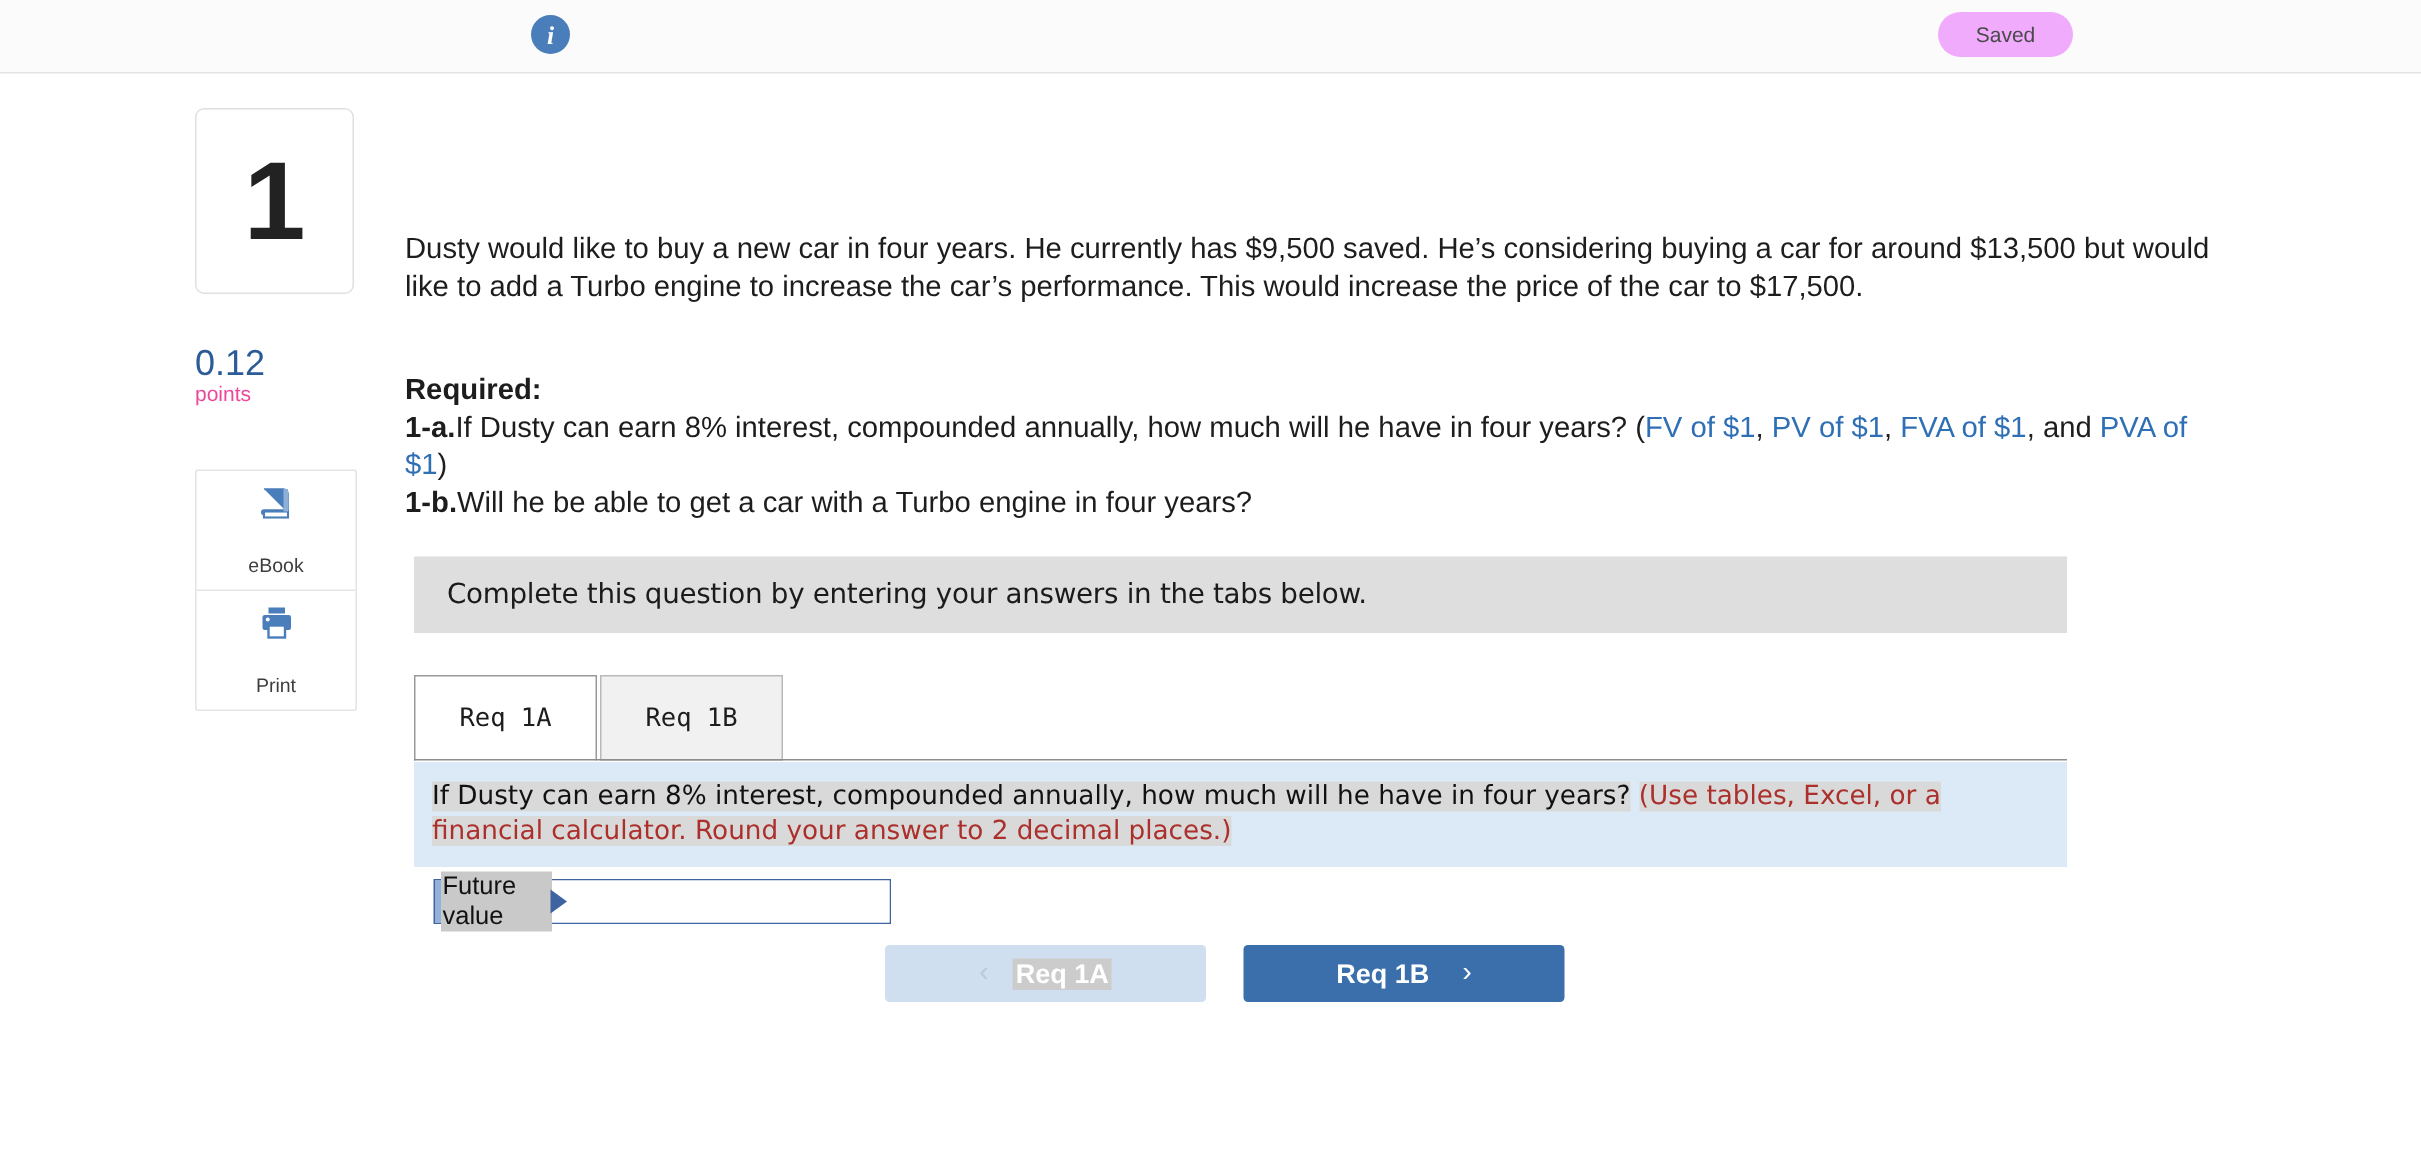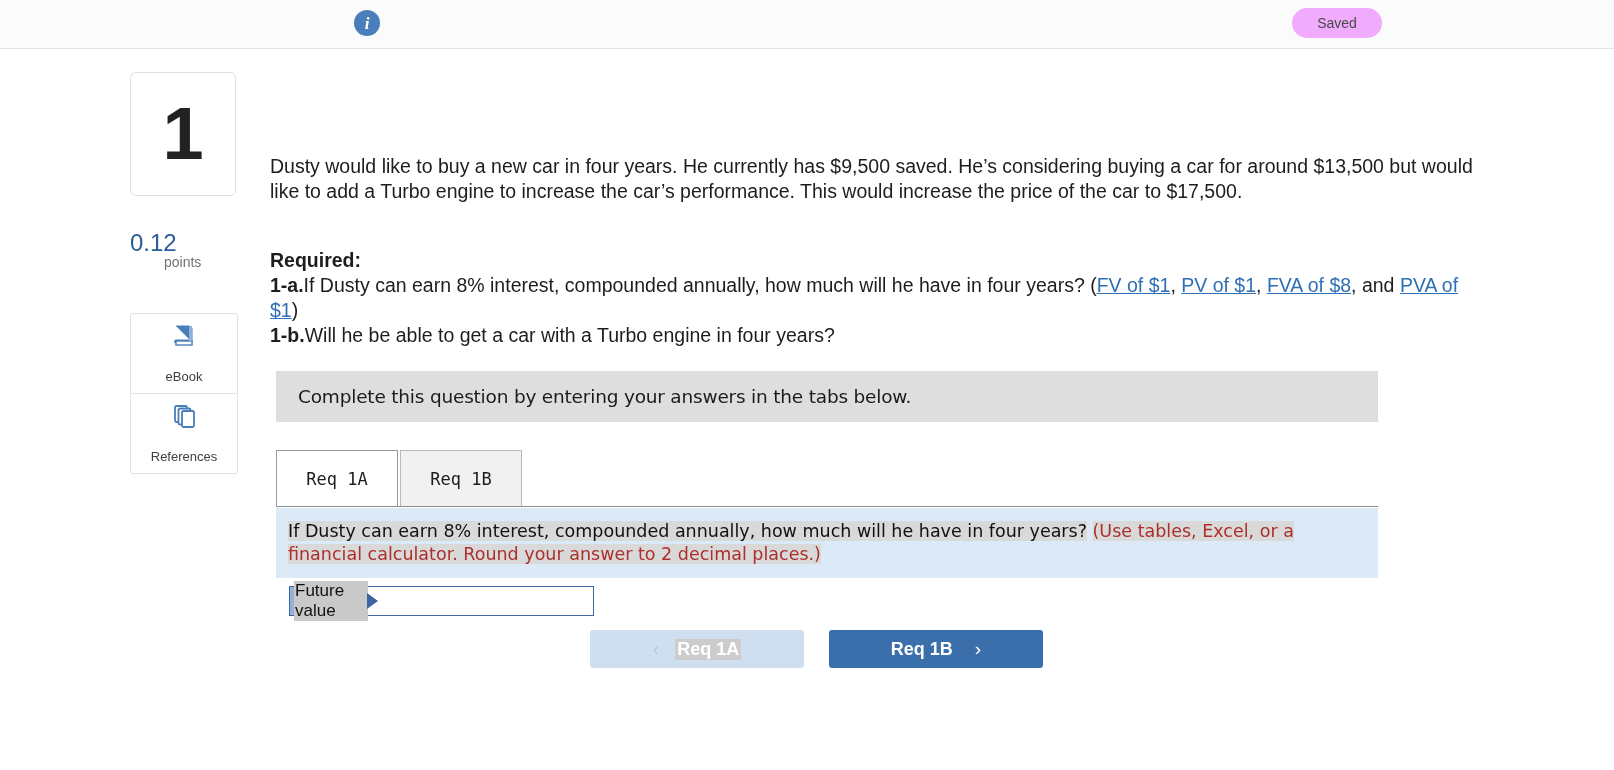--- a/index.html
+++ b/index.html
@@ -39,21 +39,21 @@
     display:flex;align-items:center;justify-content:center;
   }
   .qnum-box span{
     font-size:74px;font-weight:bold;color:#222;line-height:1;
     font-family:"Liberation Sans",sans-serif;
   }
   .points-val{
     position:absolute;left:130px;top:229px;font-size:24px;color:#2b5c97;
   }
   .points-lbl{
-    position:absolute;left:130px;top:254px;font-size:14px;color:#737373;margin-left:34px;
+    position:absolute;left:130px;top:254px;font-size:14px;color:#ec4899;
   }
 
   .tool-rail{
     position:absolute;left:130px;top:313px;width:106px;
     border:1px solid #e4e4e4;background:#fff;border-radius:2px;
   }
   .tool-item{
     height:79px;border-bottom:1px solid #e4e4e4;
     display:flex;flex-direction:column;align-items:center;justify-content:center;
     gap:20px;cursor:pointer;
@@ -65,21 +65,21 @@
   
   .stem{
     position:absolute;left:270px;top:154px;width:1210px;
     font-size:19.5px;line-height:25px;color:#1d1d1d;
   }
   .required{
     position:absolute;left:270px;top:248px;width:1210px;
     font-size:19.5px;line-height:25px;color:#1d1d1d;
   }
   .required b{font-weight:bold;}
-  .req-link{color:#2f6fb5;text-decoration:underline;cursor:pointer;}
+  .req-link{color:#2f6fb5;cursor:pointer;}
 
   
   .banner{
     position:absolute;left:276px;top:371px;width:1102px;height:51px;
     background:#dedede;display:flex;align-items:center;
   }
   .banner span{
     margin-left:22px;font-size:18.5px;font-weight:normal;color:#1b1b1b;
     font-family:"DejaVu Sans",sans-serif;letter-spacing:-.2px;
   }
@@ -182,38 +182,39 @@
     <span class="ico">
       <svg width="30" height="26" viewBox="0 0 30 26">
         <path d="M7 3 h13 a3 3 0 0 1 3 3 v14 h-16 a1.5 1.5 0 0 1 0-3 h14" fill="#4a7ebb" stroke="#4a7ebb" stroke-width="1"></path>
         <rect x="7" y="18" width="16" height="4" fill="#fff" stroke="#4a7ebb" stroke-width="1.4"></rect>
         <rect x="20" y="3" width="3" height="15" fill="#8fb0d6"></rect>
       </svg>
     </span>
     <span class="lbl">eBook</span>
   </div>
 
-
   <div class="tool-item">
     <span class="ico">
       <svg width="30" height="26" viewBox="0 0 30 26">
-        <rect x="6" y="3" width="12" height="16" rx="1.5" fill="#fff" stroke="#4a7ebb" stroke-width="1.8"></rect>
-        <rect x="9.5" y="5.5" width="12" height="16" rx="1.5" fill="#fff" stroke="#4a7ebb" stroke-width="1.8"></rect>
-        <rect x="13" y="8" width="12" height="16" rx="1.5" fill="#fff" stroke="#4a7ebb" stroke-width="1.8"></rect>
+        <rect x="10" y="2" width="11" height="4" fill="#4a7ebb"></rect>
+        <rect x="6" y="7" width="19" height="10" rx="1.5" fill="#4a7ebb"></rect>
+        <circle cx="9.5" cy="10" r="1.3" fill="#fff"></circle>
+        <rect x="10" y="14" width="11" height="8" fill="#fff" stroke="#4a7ebb" stroke-width="1.6"></rect>
       </svg>
     </span>
-    <span class="lbl">References</span>
+    <span class="lbl">Print</span>
   </div>
+
 </div>
 
 <div class="stem">Dusty would like to buy a new car in four years. He currently has $9,500 saved. He’s considering buying a car for around $13,500 but would like to add a Turbo engine to increase the car’s performance. This would increase the price of the car to $17,500.</div>
 
 <div class="required">
   <b>Required:</b><br>
-  <b>1-a.</b><span>If Dusty can earn 8% interest, compounded annually, how much will he have in four years? (</span><a class="req-link">FV of $1</a><span>, </span><a class="req-link">PV of $1</a><span>, </span><a class="req-link">FVA of $8</a><span>, and </span><a class="req-link">PVA of $1</a><span>)</span><br>
+  <b>1-a.</b><span>If Dusty can earn 8% interest, compounded annually, how much will he have in four years? (</span><a class="req-link">FV of $1</a><span>, </span><a class="req-link">PV of $1</a><span>, </span><a class="req-link">FVA of $1</a><span>, and </span><a class="req-link">PVA of $1</a><span>)</span><br>
   <b>1-b.</b><span>Will he be able to get a car with a Turbo engine in four years?</span>
 </div>
 
 <div class="banner">
   <span>Complete this question by entering your answers in the tabs below.</span>
 </div>
 
 <div class="tabstrip">
   <div class="tab active">Req 1A</div>
   <div class="tab inactive">Req 1B</div>

